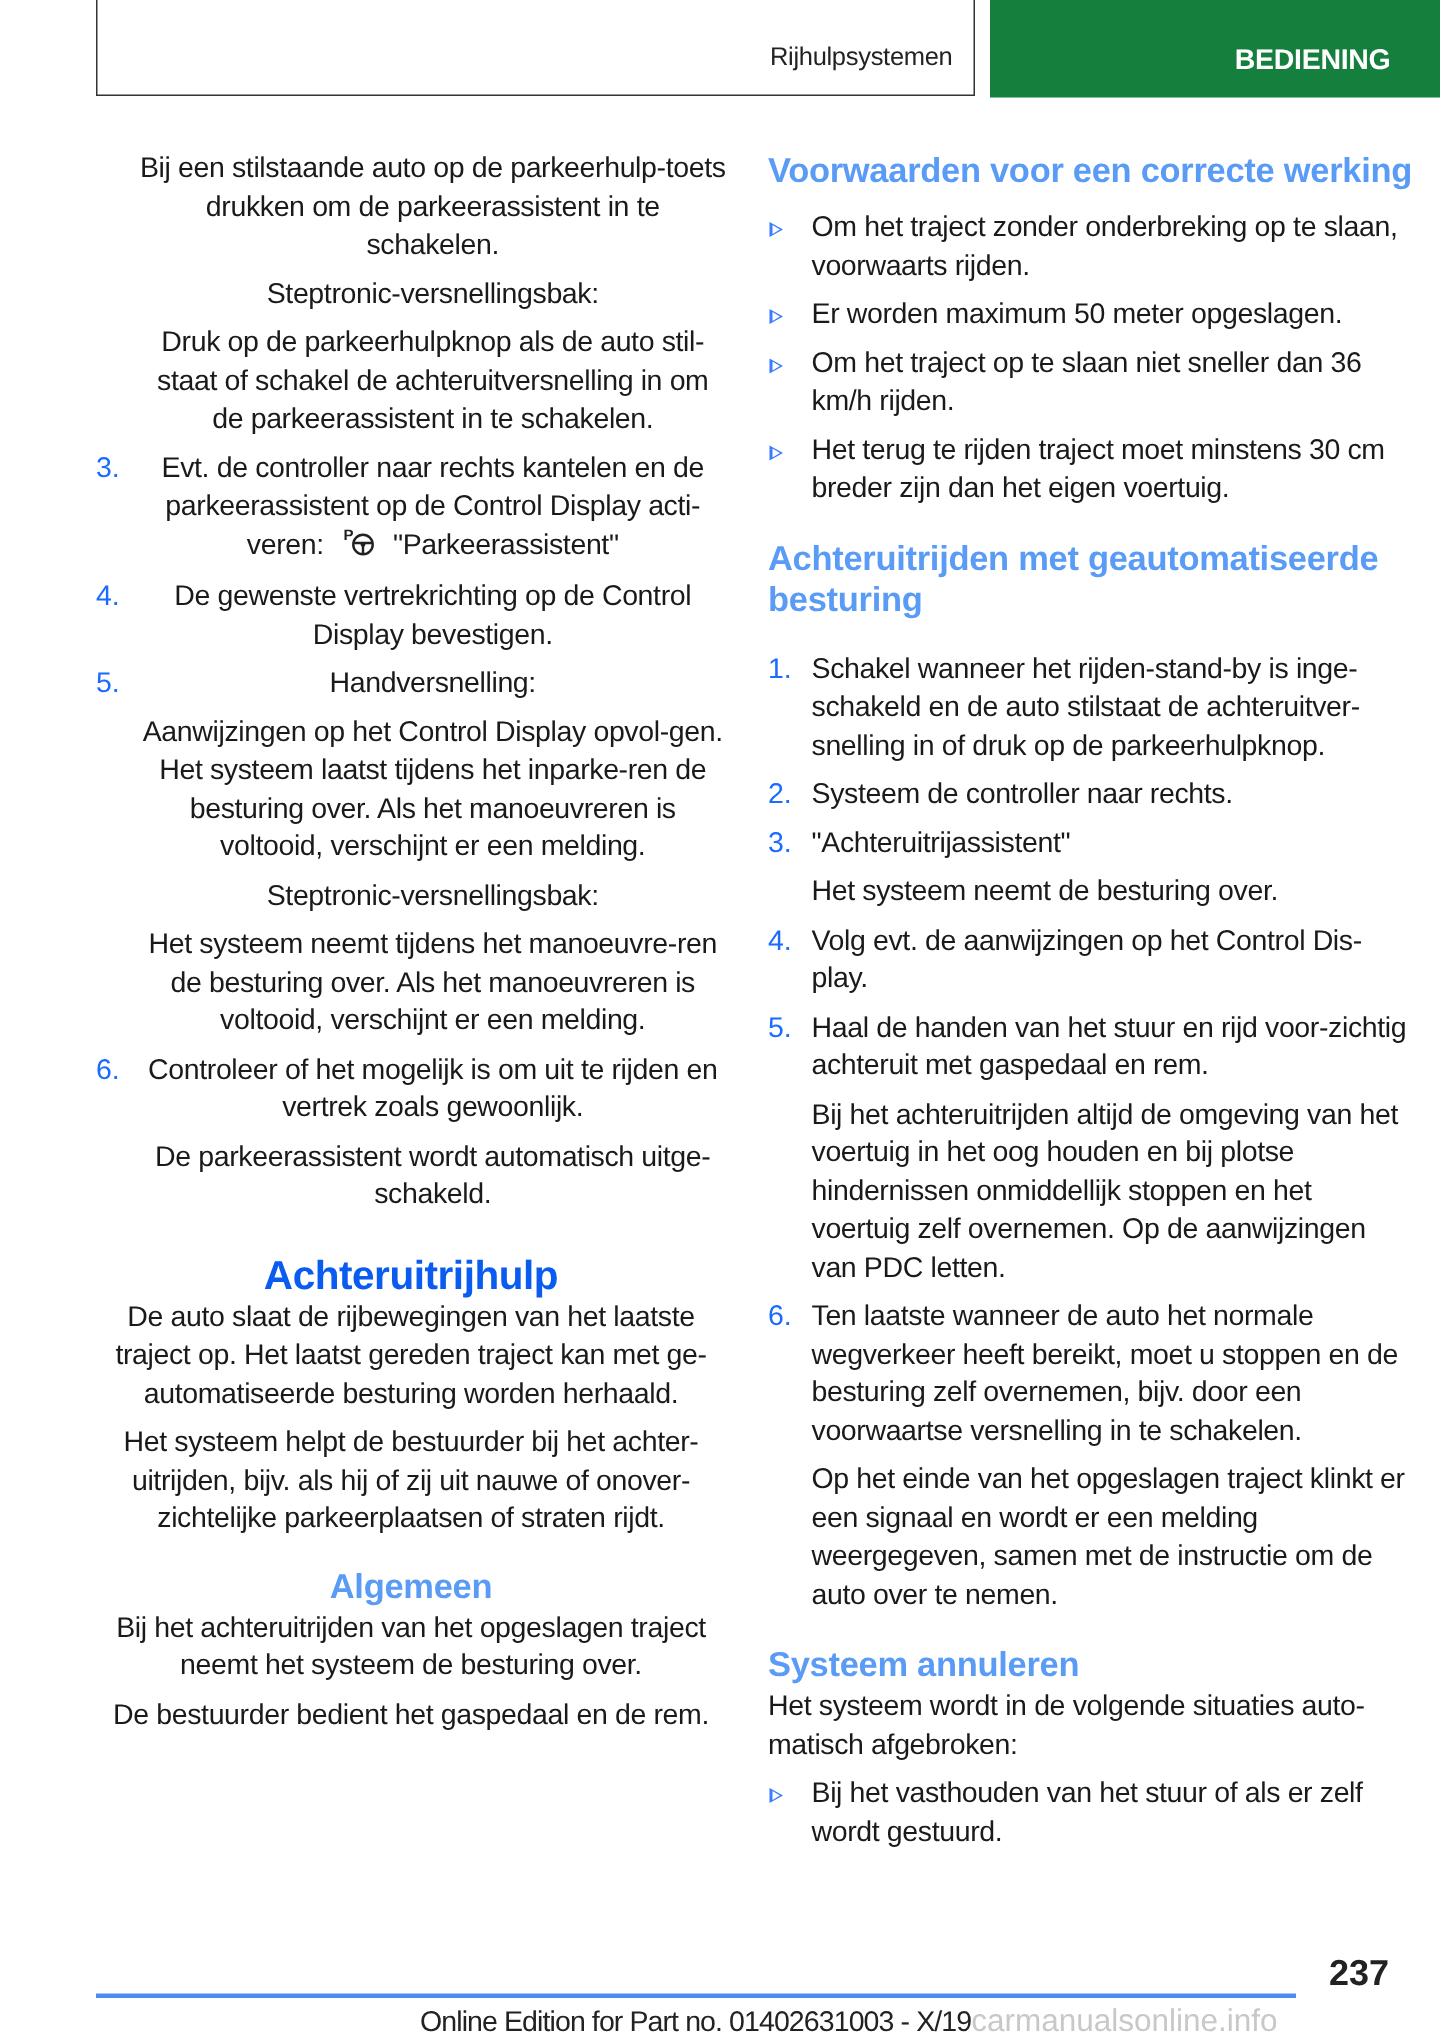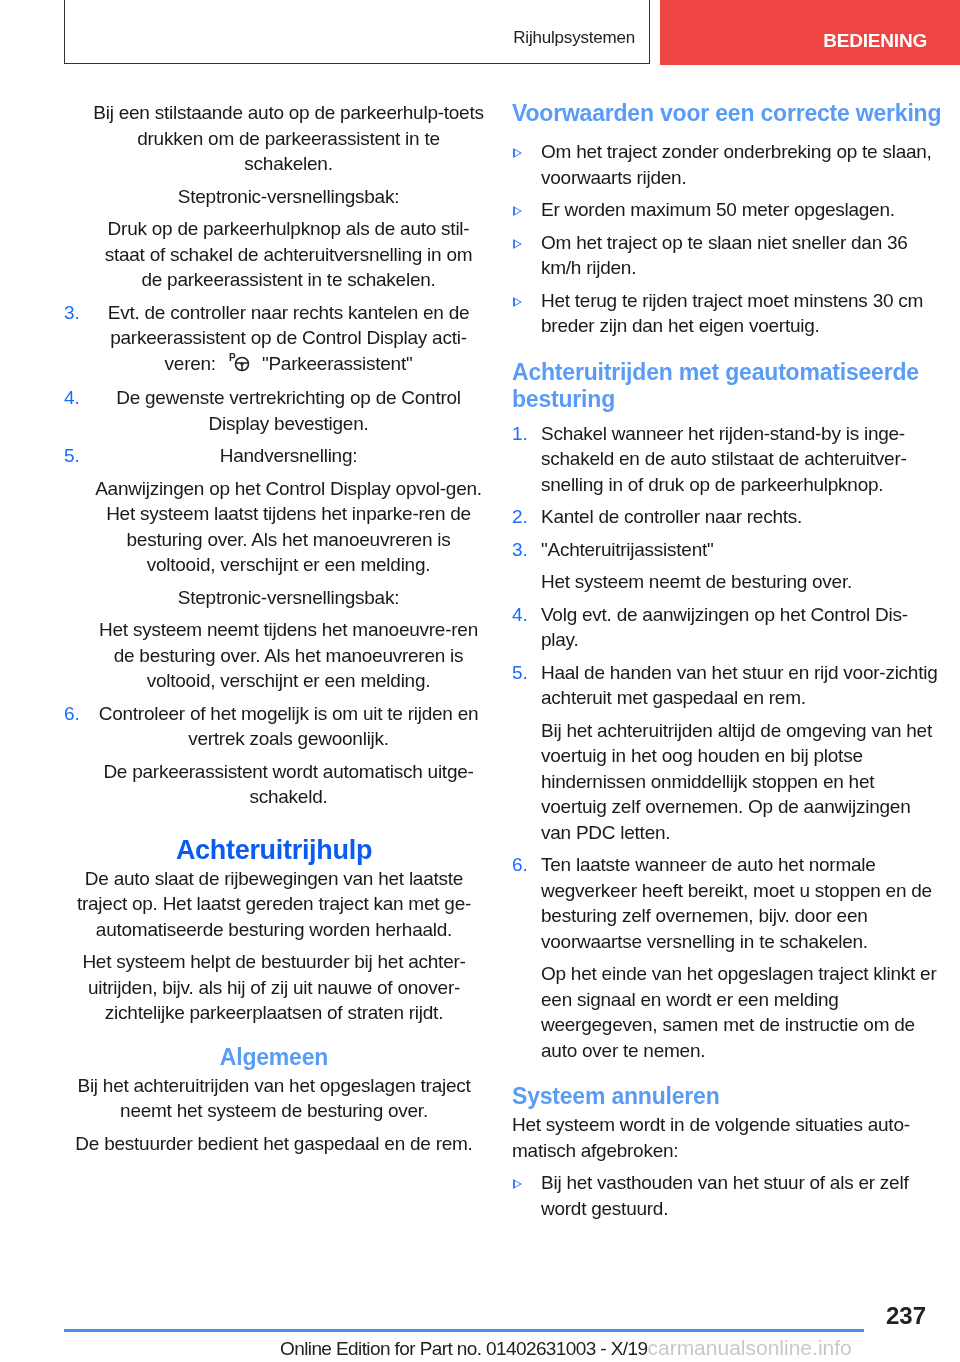--- a/index.html
+++ b/index.html
@@ -10,21 +10,21 @@
     .hdr-left {
       position: absolute; left: 64px; top: -2px; width: 586px; height: 66px;
       border: 1.5px solid #333; border-top: none; background: #fff;
     }
     .hdr-left span {
       position: absolute; right: 14px; top: 30px; font-size: 17px; color: #222;
       letter-spacing: -0.2px;
     }
     .hdr-right {
       position: absolute; left: 660px; top: 0; width: 300px; height: 65px;
-      background: #ef4444;
+      background: #15803d;
     }
     .hdr-right span {
       position: absolute; right: 33px; top: 30px; font-size: 19px; font-weight: bold; color: #fff;
       letter-spacing: -0.2px;
     }
 
     
     .col { position: absolute; top: 100px; }
     .col-left { left: 64px; width: 420px; text-align: center; }
     .col-right { left: 512px; width: 430px; }
@@ -44,21 +44,21 @@
       border-left: 9px solid #3a7bff;
     }
     .bullet-item .tri::after {
       content: ""; position: absolute; left: -7.5px; top: -3px; width: 0; height: 0;
       border-top: 3px solid transparent; border-bottom: 3px solid transparent;
       border-left: 5px solid #fff;
     }
 
     h1.sec { font-size: 27px; font-weight: bold; color: #0a5cf0; line-height: 32px; margin-top: 24px; margin-bottom: 0; letter-spacing: -0.3px; }
     h2.sub-sec { font-size: 23px; font-weight: bold; color: #5a9cf5; line-height: 27px; letter-spacing: -0.2px; }
-    h2.sub-sec.gap { margin-top: 15px; margin-bottom: 8px; }
+    h2.sub-sec.gap { margin-top: 15px; margin-bottom: 21px; }
     h2.tight { margin-bottom: 2px; }
 
     .inline-icon { display: inline-block; vertical-align: -2px; margin: 0 6px 0 8px; }
 
     
     .page-num { position: absolute; right: 34px; top: 1302px; font-size: 24px; font-weight: bold; color: #222; }
     .footer-line { position: absolute; left: 64px; top: 1329px; width: 800px; height: 3px; background: #4a8cf0; }
     .footer-text { position: absolute; left: 280px; top: 1336px; font-size: 19px; color: #222; letter-spacing: -0.6px; white-space: nowrap; }
     .footer-text .wm { color: #c8c8c8; font-size: 21px; letter-spacing: 0; }
   </style>
@@ -143,21 +143,21 @@
   </div>
 
   <h2 class="sub-sec gap" style="margin-top:20px;">Achteruitrijden met geautomatiseerde besturing</h2>
 
   <div class="num-item">
     <span class="num">1.</span>
     <div class="item-text">Schakel wanneer het rijden-stand-by is inge-schakeld en de auto stilstaat de achteruitver-snelling in of druk op de parkeerhulpknop.</div>
   </div>
   <div class="num-item">
     <span class="num">2.</span>
-    <div class="item-text">Kantel de controller naar rechts.</div>
+    <div class="item-text">Systeem de controller naar rechts.</div>
   </div>
   <div class="num-item">
     <span class="num">3.</span>
     <div class="item-text">"Achteruitrijassistent"</div>
     <p class="sub">Het systeem neemt de besturing over.</p>
   </div>
   <div class="num-item">
     <span class="num">4.</span>
     <div class="item-text">Volg evt. de aanwijzingen op het Control Dis-play.</div>
   </div>

